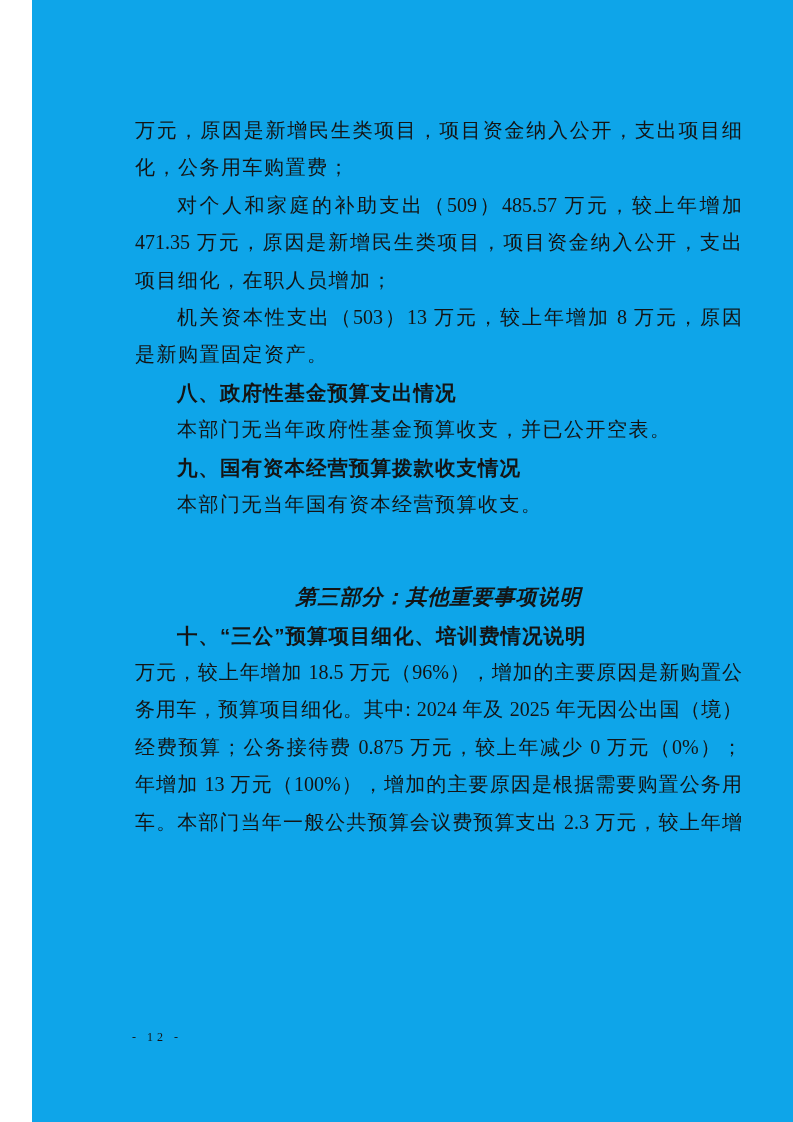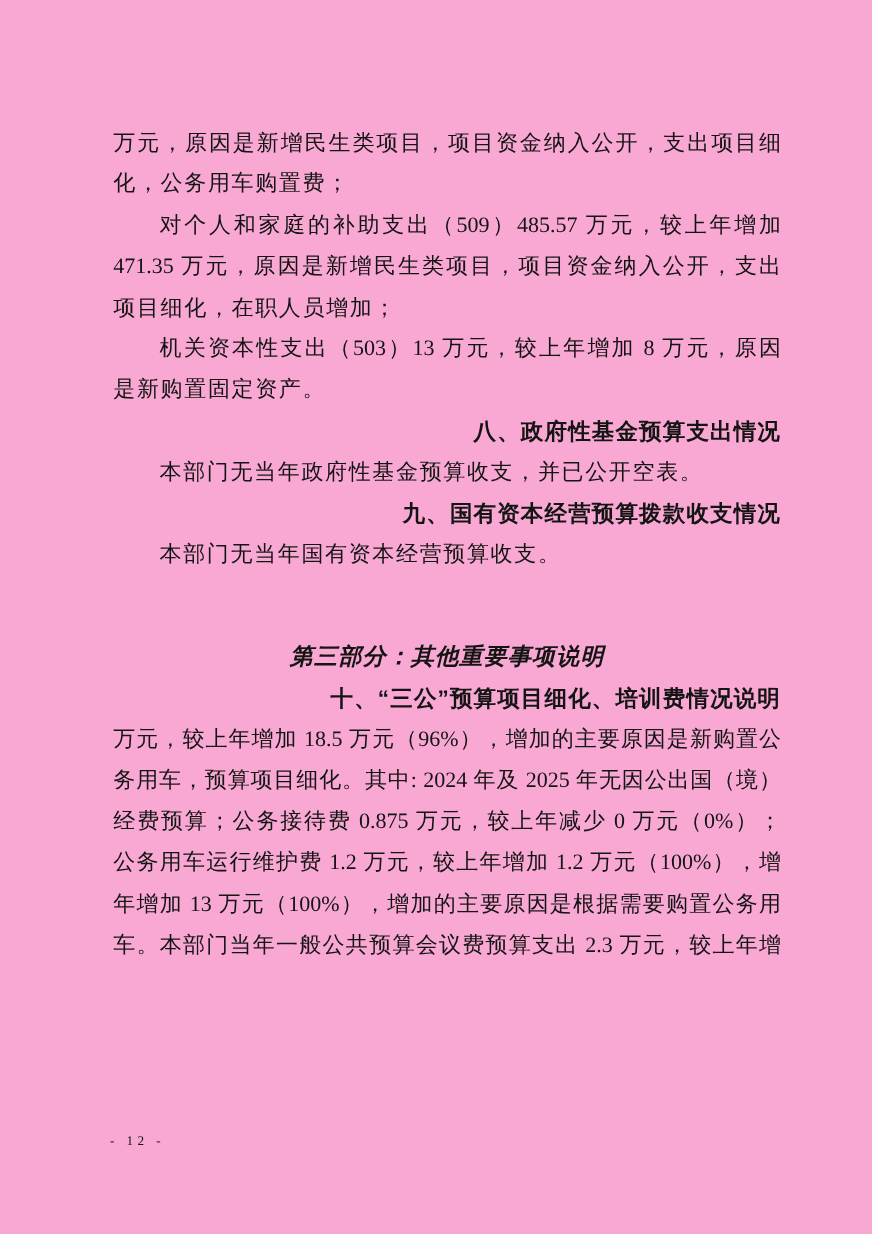--- a/index.html
+++ b/index.html
@@ -1,36 +1,36 @@
 <!DOCTYPE html>
 <html><head>
 <meta charset="utf-8">
 <style>
   html,body{margin:0;padding:0;}
   body{
     width:793px;height:1122px;background:#ffffff;position:relative;overflow:hidden;
     font-family:"Liberation Serif","DejaVu Serif",serif;color:#141414;
     -webkit-font-smoothing:antialiased;
   }
-  .page{position:absolute;inset:0;background:#f9a8d4;}
+  .page{position:absolute;inset:0;background:#0ea5e9;margin-left:32px;}
   .content{position:absolute;left:103px;top:112px;width:607px;}
   .line{
     font-size:20px;line-height:37.4px;height:37.4px;
     letter-spacing:1px;
   }
   
   .j{text-align:justify;text-align-last:justify;letter-spacing:0;}
   
   .short{text-align:left;letter-spacing:1.5px;}
   
   .ind{text-indent:42px;}
   
   .h{
     font-family:"Liberation Sans","DejaVu Sans",sans-serif;
-    font-weight:bold;font-size:20.5px;letter-spacing:1px;text-align:right;
+    font-weight:bold;font-size:20.5px;letter-spacing:1px;
   }
   
   .part-heading{
     text-align:center;font-weight:bold;font-size:21px;
     letter-spacing:1px;margin-top:56px;text-indent:0;
     font-family:"Liberation Serif","DejaVu Serif",serif;
     font-style:italic;
   }
   .footer{
     position:absolute;left:100px;top:1030px;
@@ -52,19 +52,18 @@
     <div class="line short">是新购置固定资产。</div>
     <div class="line h ind">八、政府性基金预算支出情况</div>
     <div class="line short ind">本部门无当年政府性基金预算收支，并已公开空表。</div>
     <div class="line h ind">九、国有资本经营预算拨款收支情况</div>
     <div class="line short ind">本部门无当年国有资本经营预算收支。</div>
     <div class="line part-heading">第三部分：其他重要事项说明</div>
     <div class="line h ind">十、“三公”预算项目细化、培训费情况说明</div>
     <div class="line j">万元，较上年增加 18.5 万元（96%），增加的主要原因是新购置公</div>
     <div class="line j">务用车，预算项目细化。其中: 2024 年及 2025 年无因公出国（境）</div>
     <div class="line j">经费预算；公务接待费 0.875 万元，较上年减少 0 万元（0%）；</div>
-    <div class="line j">公务用车运行维护费 1.2 万元，较上年增加 1.2 万元（100%），增</div>
     <div class="line j">年增加 13 万元（100%），增加的主要原因是根据需要购置公务用</div>
     <div class="line j">车。本部门当年一般公共预算会议费预算支出 2.3 万元，较上年增</div>
   </div>
 
   <div class="footer">- 12 -</div>
 </div>
 
 </body></html>

